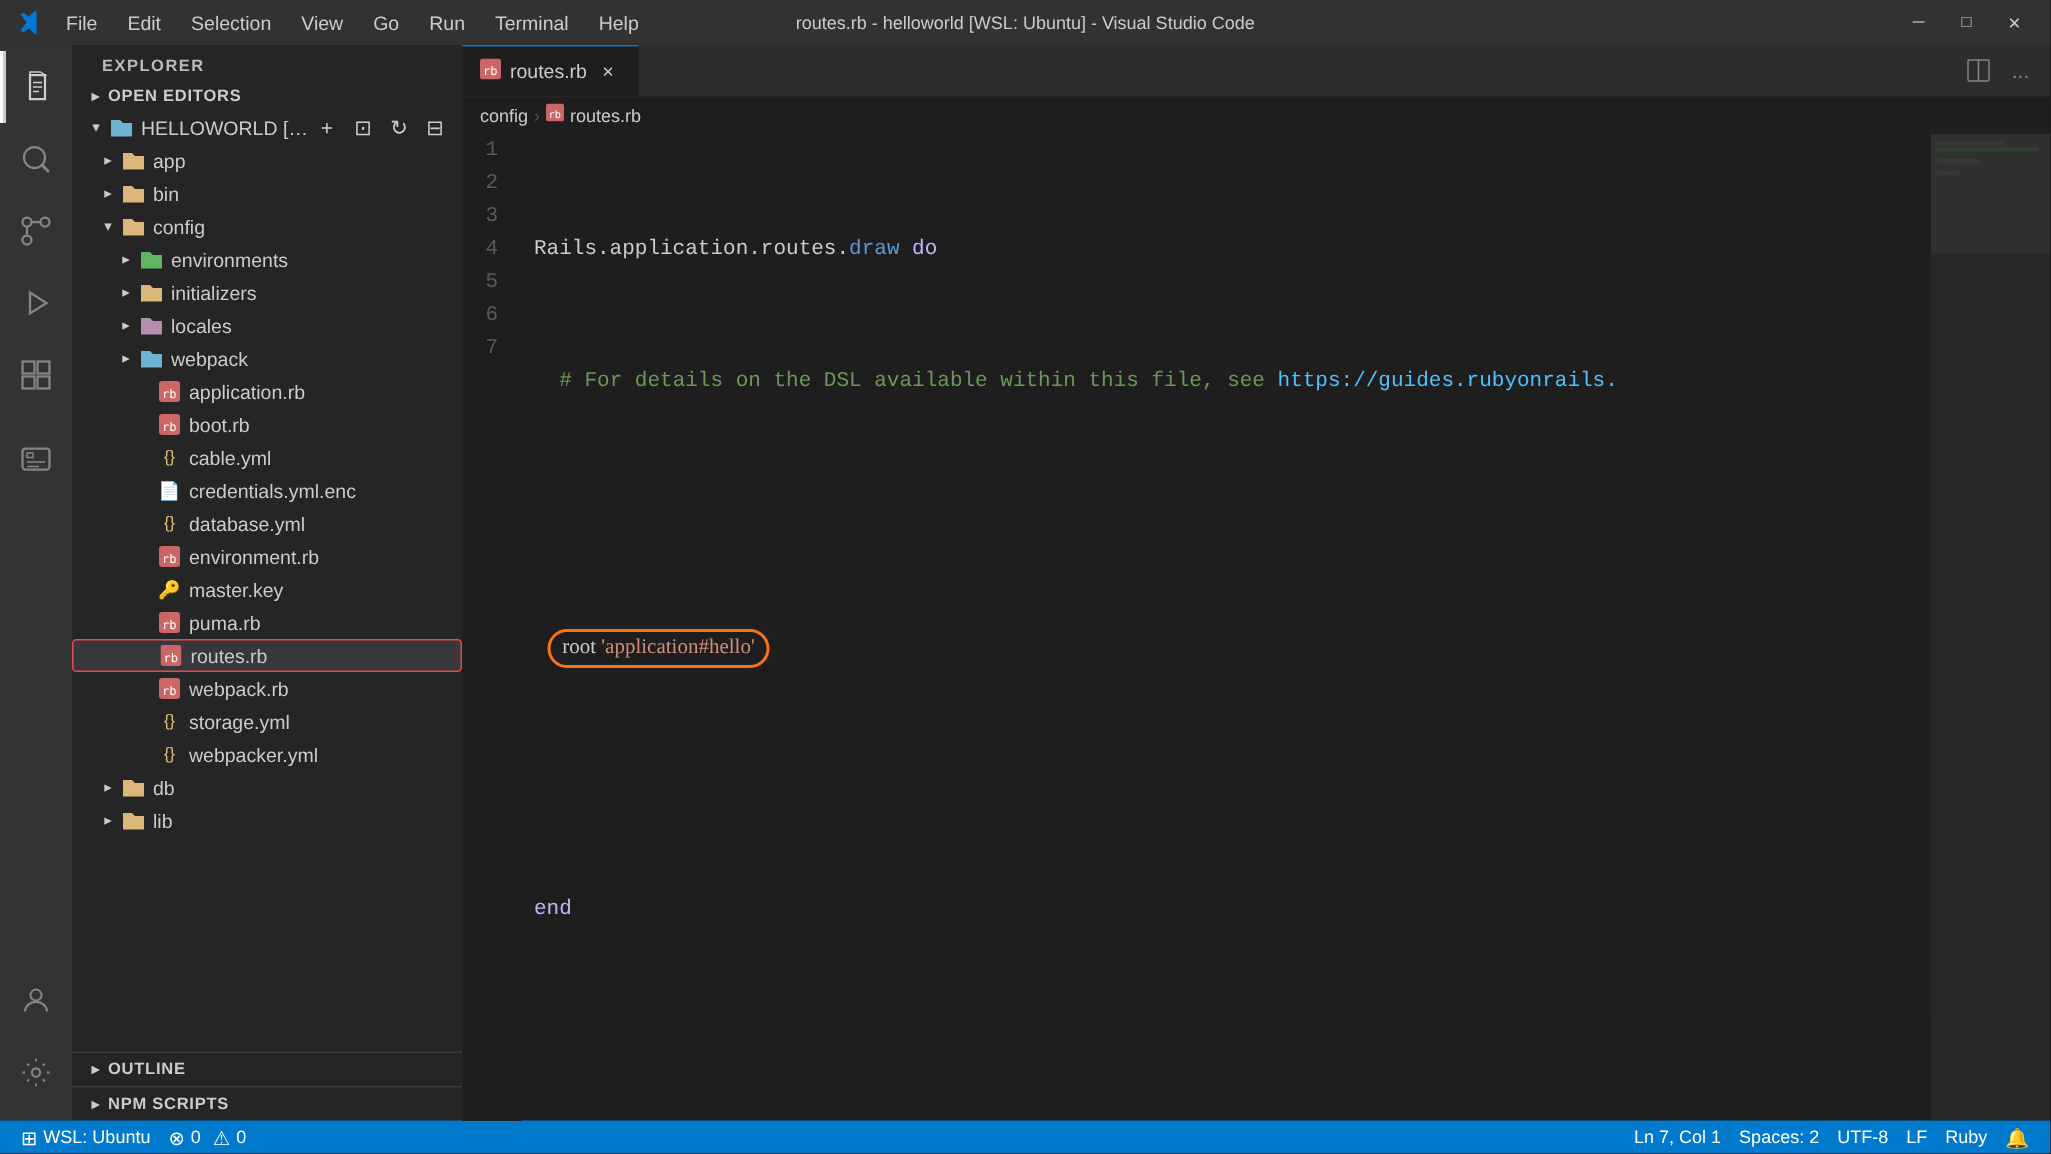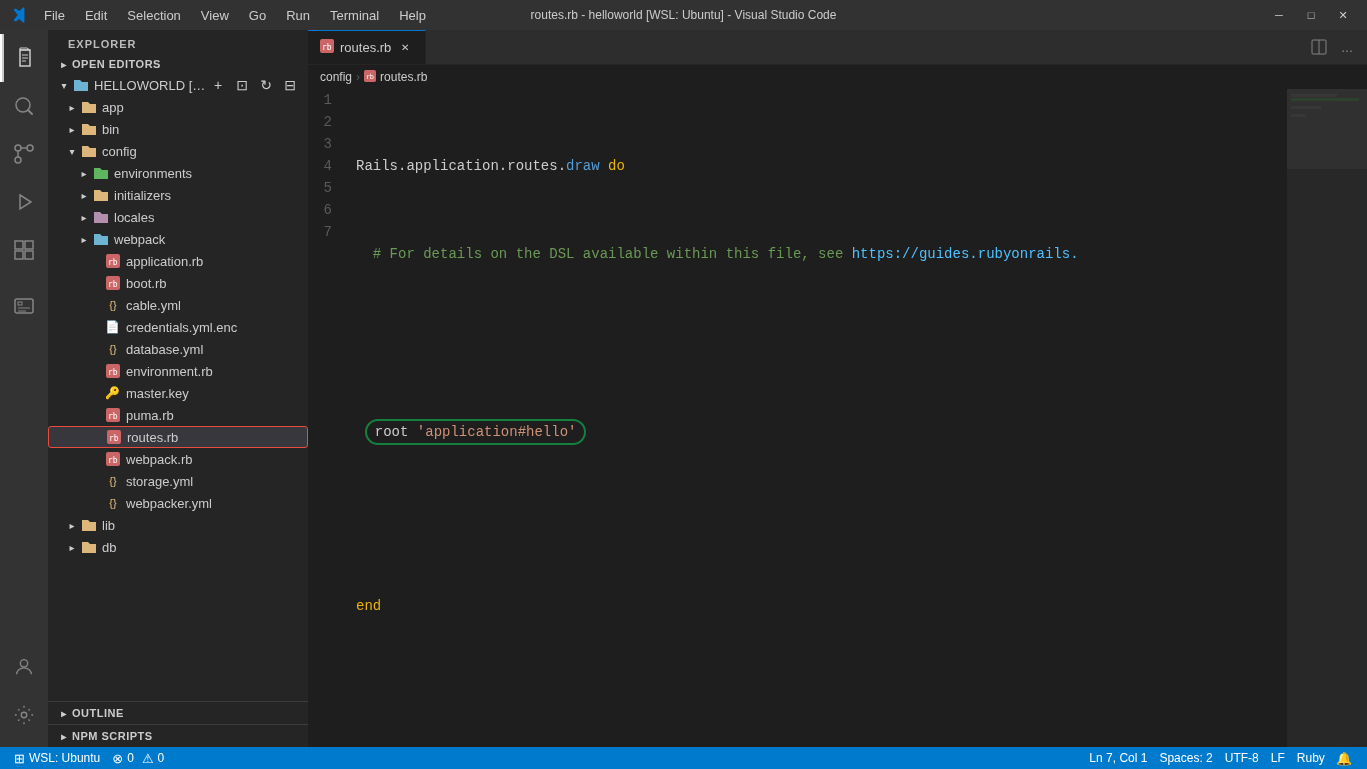--- a/index.html
+++ b/index.html
@@ -353,21 +353,21 @@
       white-space: pre;
       position: relative;
     }
 
     .code-line {
       height: 22px;
       line-height: 22px;
       display: block;
     }
     .kw-blue { color: #569cd6; }
-    .kw-do { color: #eab308; }
+    .kw-do { color: #c4b5fd; }
     .string { color: #ce9178; }
     .comment { color: #6a9955; }
     .normal { color: #cccccc; }
 
     
     #minimap {
       width: 80px;
       background: #1e1e1e;
       opacity: 0.7;
       flex-shrink: 0;
@@ -697,31 +697,31 @@
         <span class="file-label">webpacker.yml</span>
       </div>
 
       <div class="tree-item tree-indent-1">
         <span class="chevron closed"></span>
         <span class="file-icon folder-icon-yellow">
           <svg width="16" height="16" viewBox="0 0 16 16">
               <path d="M1 3h6l2 2h6v9H1z" fill="#dcb67a"></path>
             </svg>
         </span>
-        <span class="file-label">lib</span>
+        <span class="file-label">db</span>
       </div>
 
       <div class="tree-item tree-indent-1">
         <span class="chevron closed"></span>
         <span class="file-icon folder-icon-yellow">
           <svg width="16" height="16" viewBox="0 0 16 16">
               <path d="M1 3h6l2 2h6v9H1z" fill="#dcb67a"></path>
             </svg>
         </span>
-        <span class="file-label">db</span>
+        <span class="file-label">lib</span>
       </div>
 
     </div>
 
     <div class="sidebar-section-collapsed">
       <span class="chevron closed"></span>
       <span>Outline</span>
     </div>
 
     <div class="sidebar-section-collapsed">
@@ -781,21 +781,21 @@
             <span class="line-num">7</span>
           </div>
           <div id="code-lines">
             
             <span class="code-line"><span class="normal">Rails.application.routes.</span><span class="kw-blue">draw</span> <span class="kw-do">do</span></span>
             
             <span class="code-line">  <span class="comment"># For details on the DSL available within this file, see <span style="color:#4fc1ff;">https://guides.rubyonrails.</span></span></span>
             
             <span class="code-line"> </span>
             
-            <span class="code-line">  <span style="display:inline-block; border:2px solid #15803d; border-radius:14px; padding: 0 8px; margin-left:-8px;"><span class="normal">root </span><span class="string">'application#hello'</span></span></span>
+            <span class="code-line">  <span style="display:inline-block; border:2px solid #f97316; border-radius:14px; padding: 0 8px; margin-left:-8px;font-family:Liberation Serif, serif;"><span class="normal">root </span><span class="string">'application#hello'</span></span></span>
             
             <span class="code-line"> </span>
             
             <span class="code-line"><span class="kw-do">end</span></span>
             
             <span class="code-line"> </span>
           </div>
         </div>
       </div>
 

